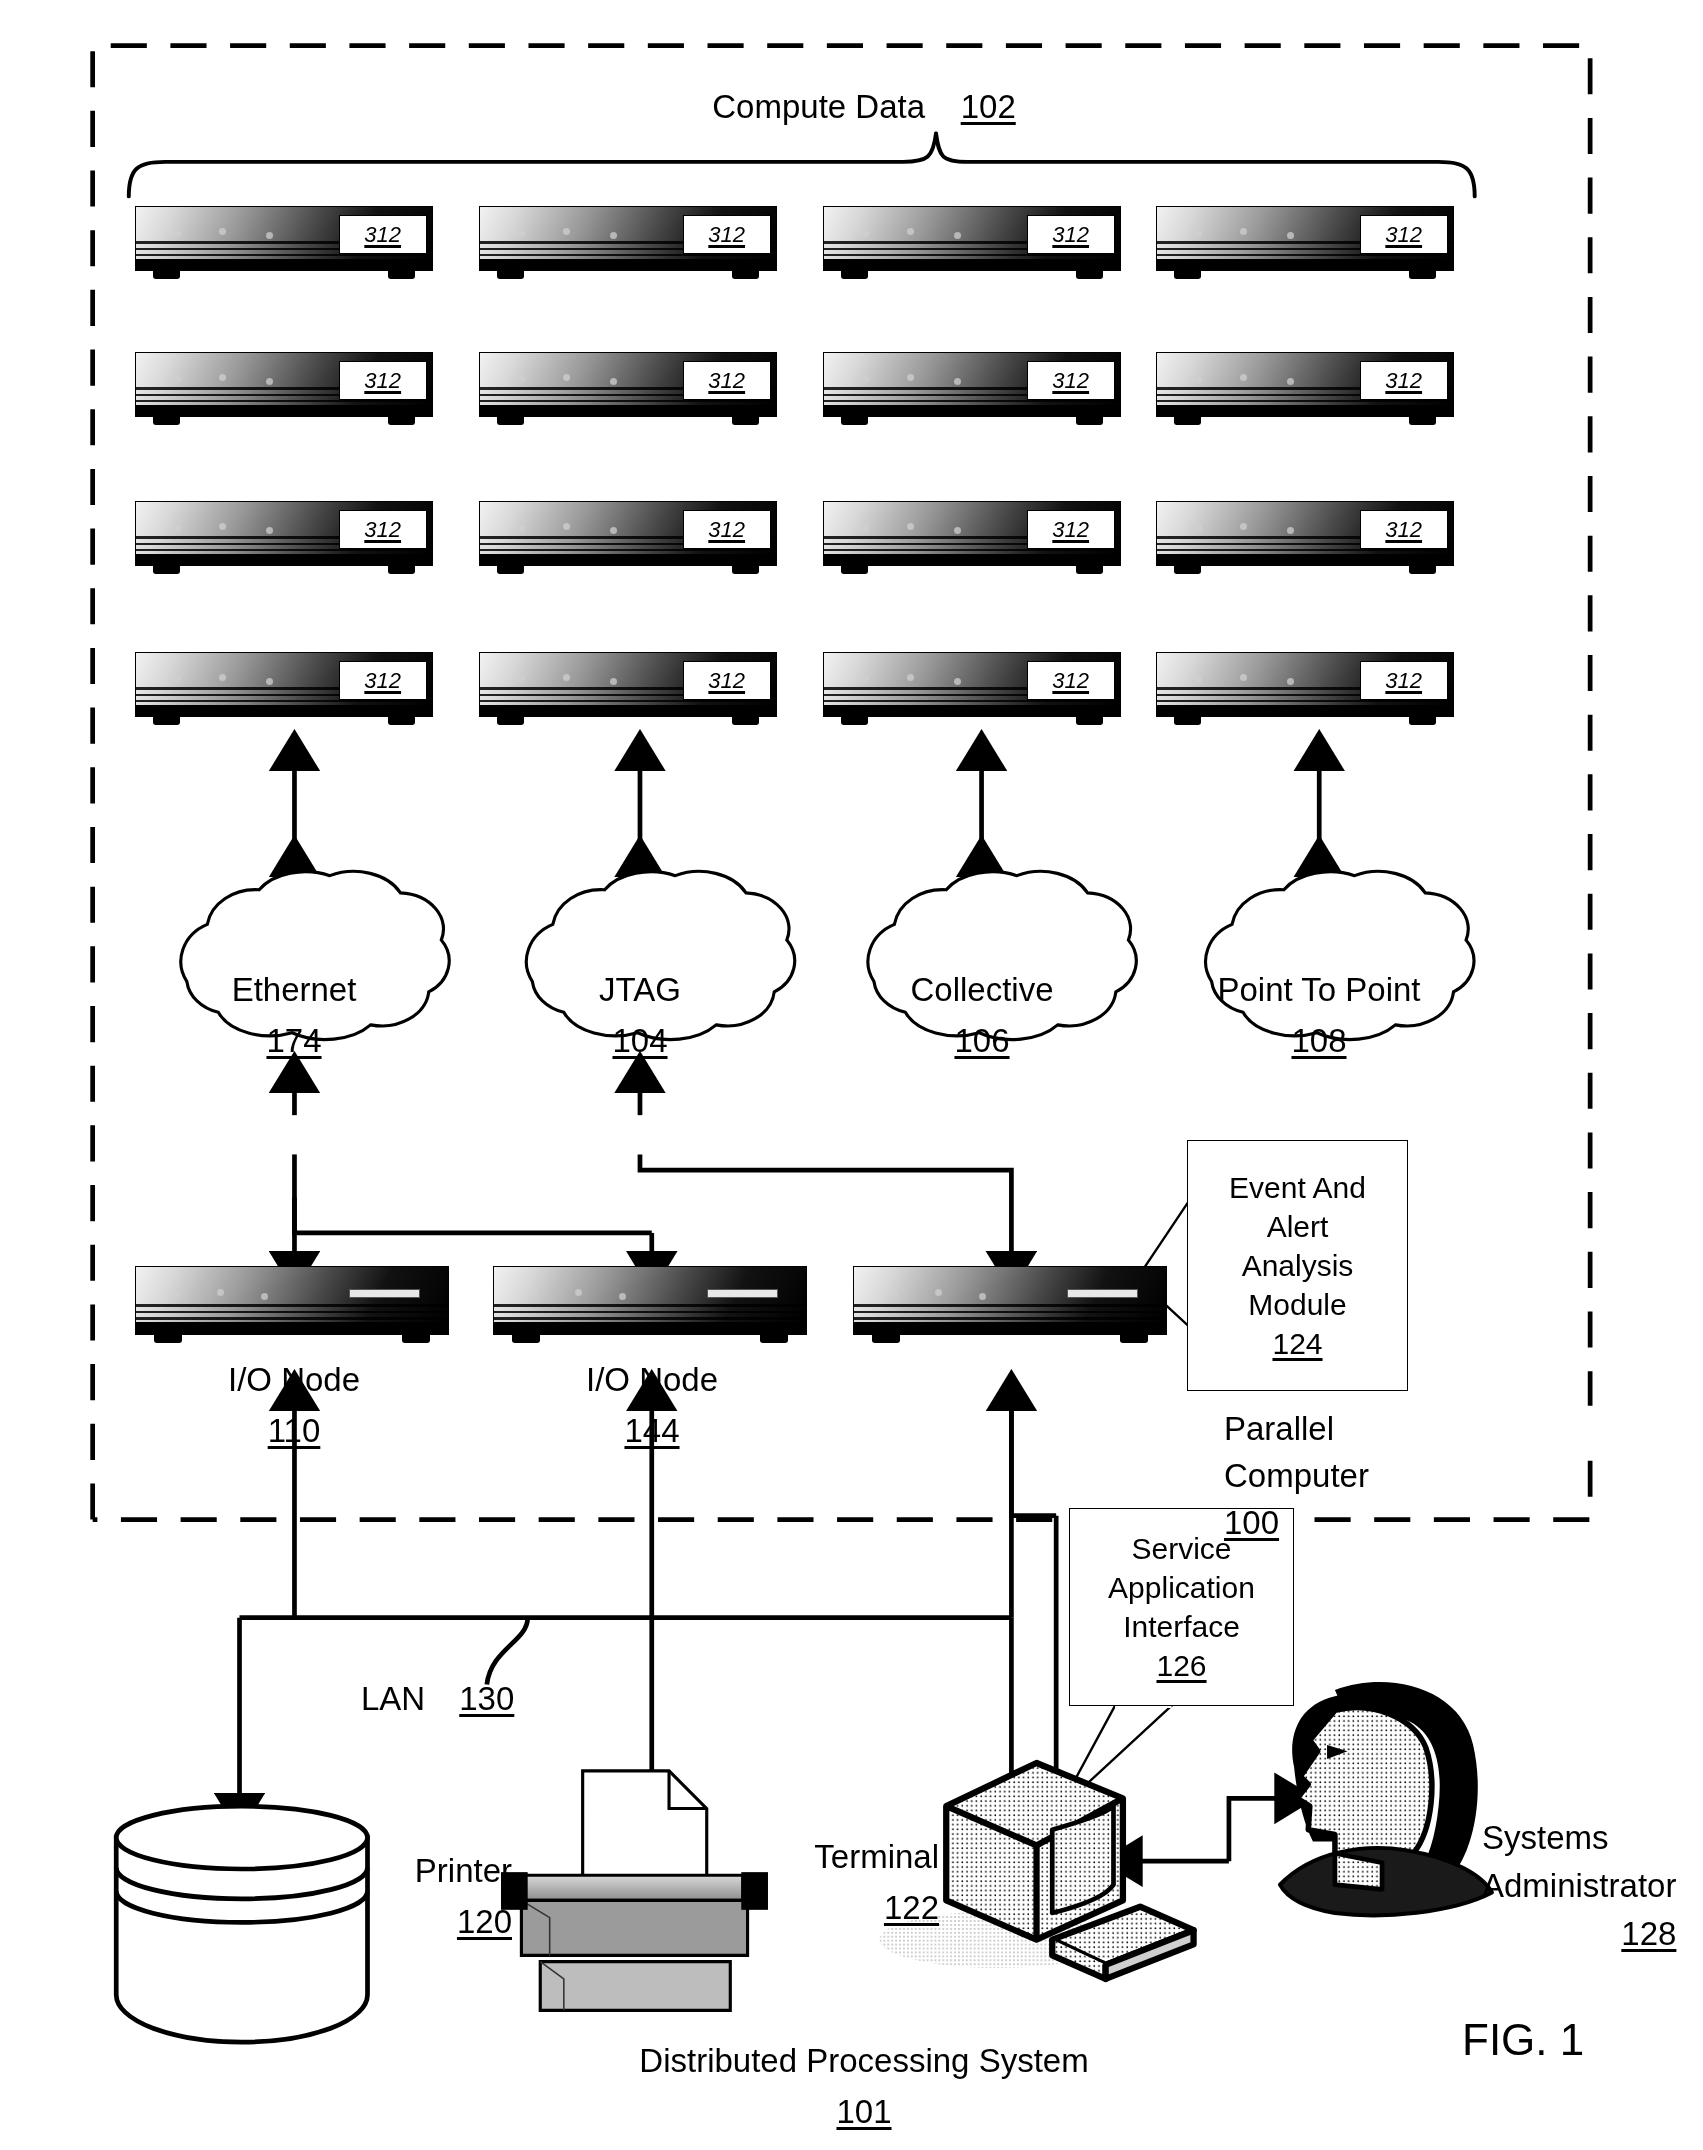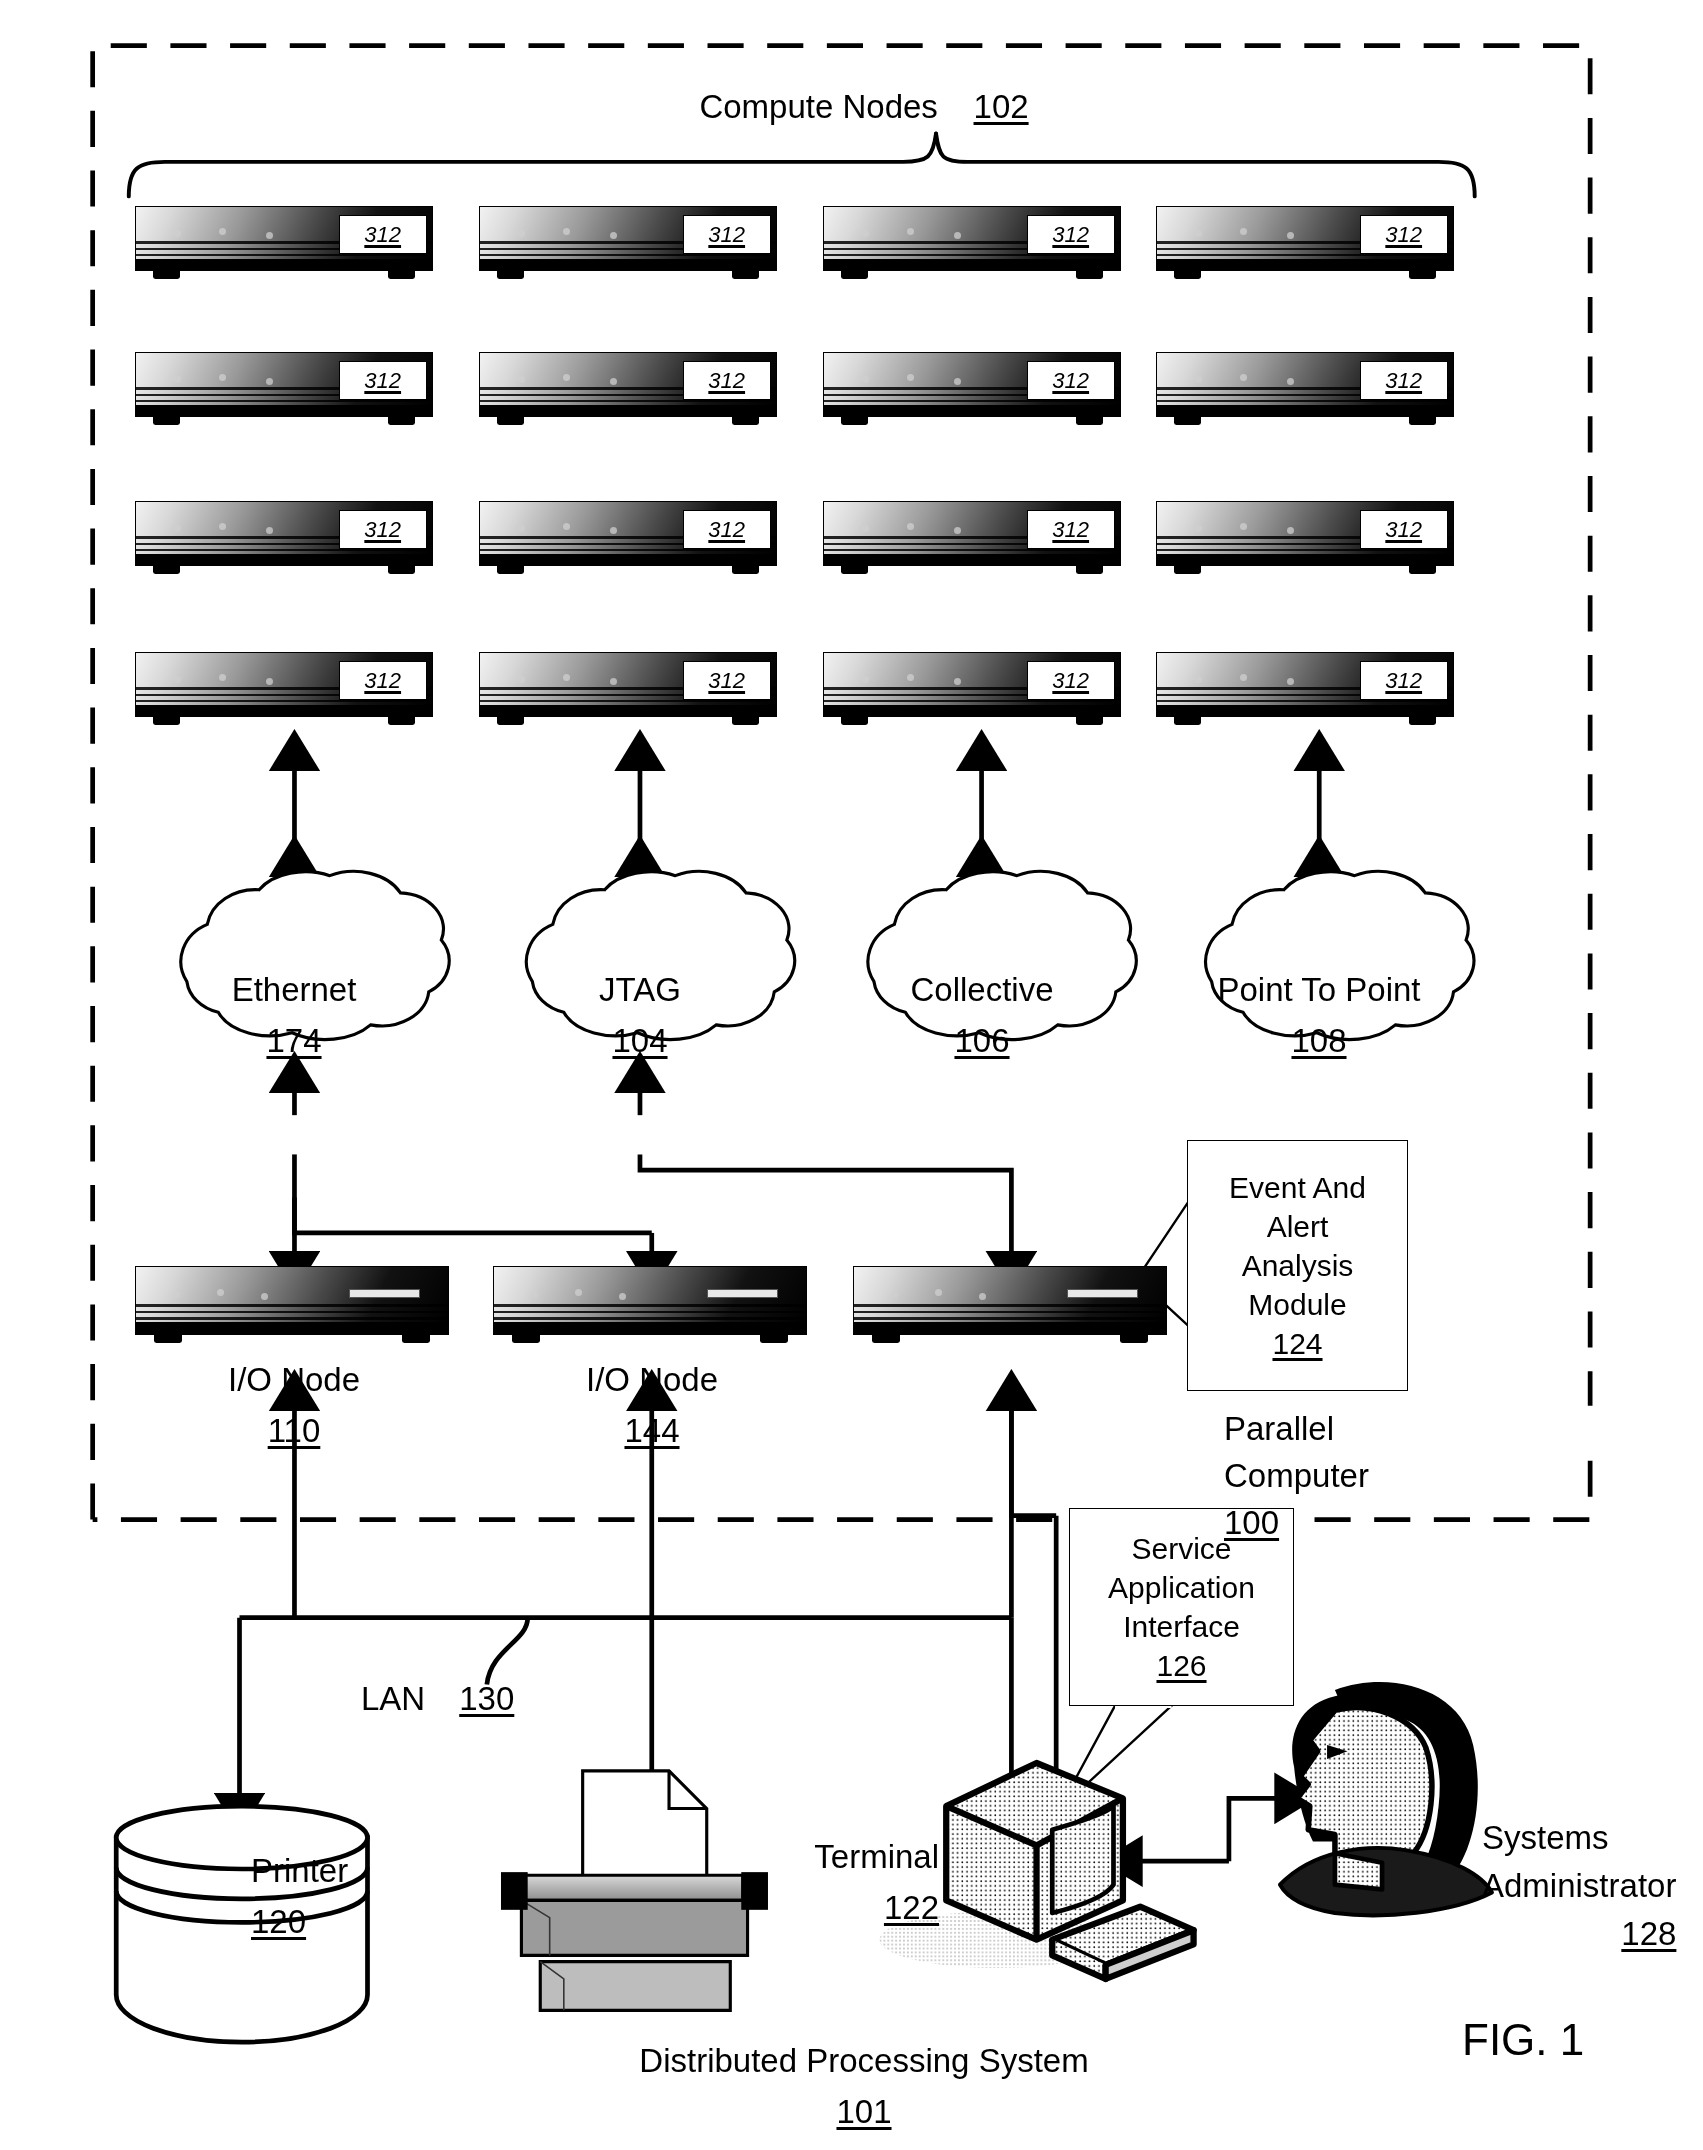--- a/index.html
+++ b/index.html
@@ -511,21 +511,21 @@
   </div>
 
   <div class="callbox" style="left:1069px;top:1508px;width:225px;height:198px">
     <div>Service</div>
     <div>Application</div>
     <div>Interface</div>
     <div class="u">126</div>
   </div>
 
   <div class="t ctr" style="left:864px;top:88px;font-size:33px">
-    <span>Compute Nodes</span>
+    <span>Compute Data</span>
     <span style="display:inline-block;width:17.3px"></span>
     <span class="u">102</span>
   </div>
 
   <div class="t ctr" style="left:294px;top:964px;font-size:33px;line-height:1.55">
     <div>Ethernet</div>
     <div class="u">174</div>
   </div>
   <div class="t ctr" style="left:640px;top:964px;font-size:33px;line-height:1.55">
     <div>JTAG</div>
@@ -555,21 +555,21 @@
     <div class="u">100</div>
   </div>
 
   <div class="t" style="left:361px;top:1680px;font-size:33px">
     <span>LAN</span>
     <span style="display:inline-block;width:15.7px"></span>
     <span class="u">130</span>
   </div>
 
 
-  <div class="t" style="left:487px;top:1845px;font-size:33px;line-height:1.55;transform:translateX(-100%);width:236px">
+  <div class="t" style="left:512px;top:1845px;font-size:33px;line-height:1.55;text-align:right;transform:translateX(-100%);width:236px">
     <div>Printer</div>
     <div class="u">120</div>
   </div>
 
   <div class="t" style="left:939px;top:1831px;font-size:33px;line-height:1.55;text-align:right;transform:translateX(-100%);width:236px">
     <div>Terminal</div>
     <div class="u">122</div>
   </div>
 
   <div class="t" style="left:1482px;top:1814px;font-size:33px;line-height:1.46;text-align:left">

